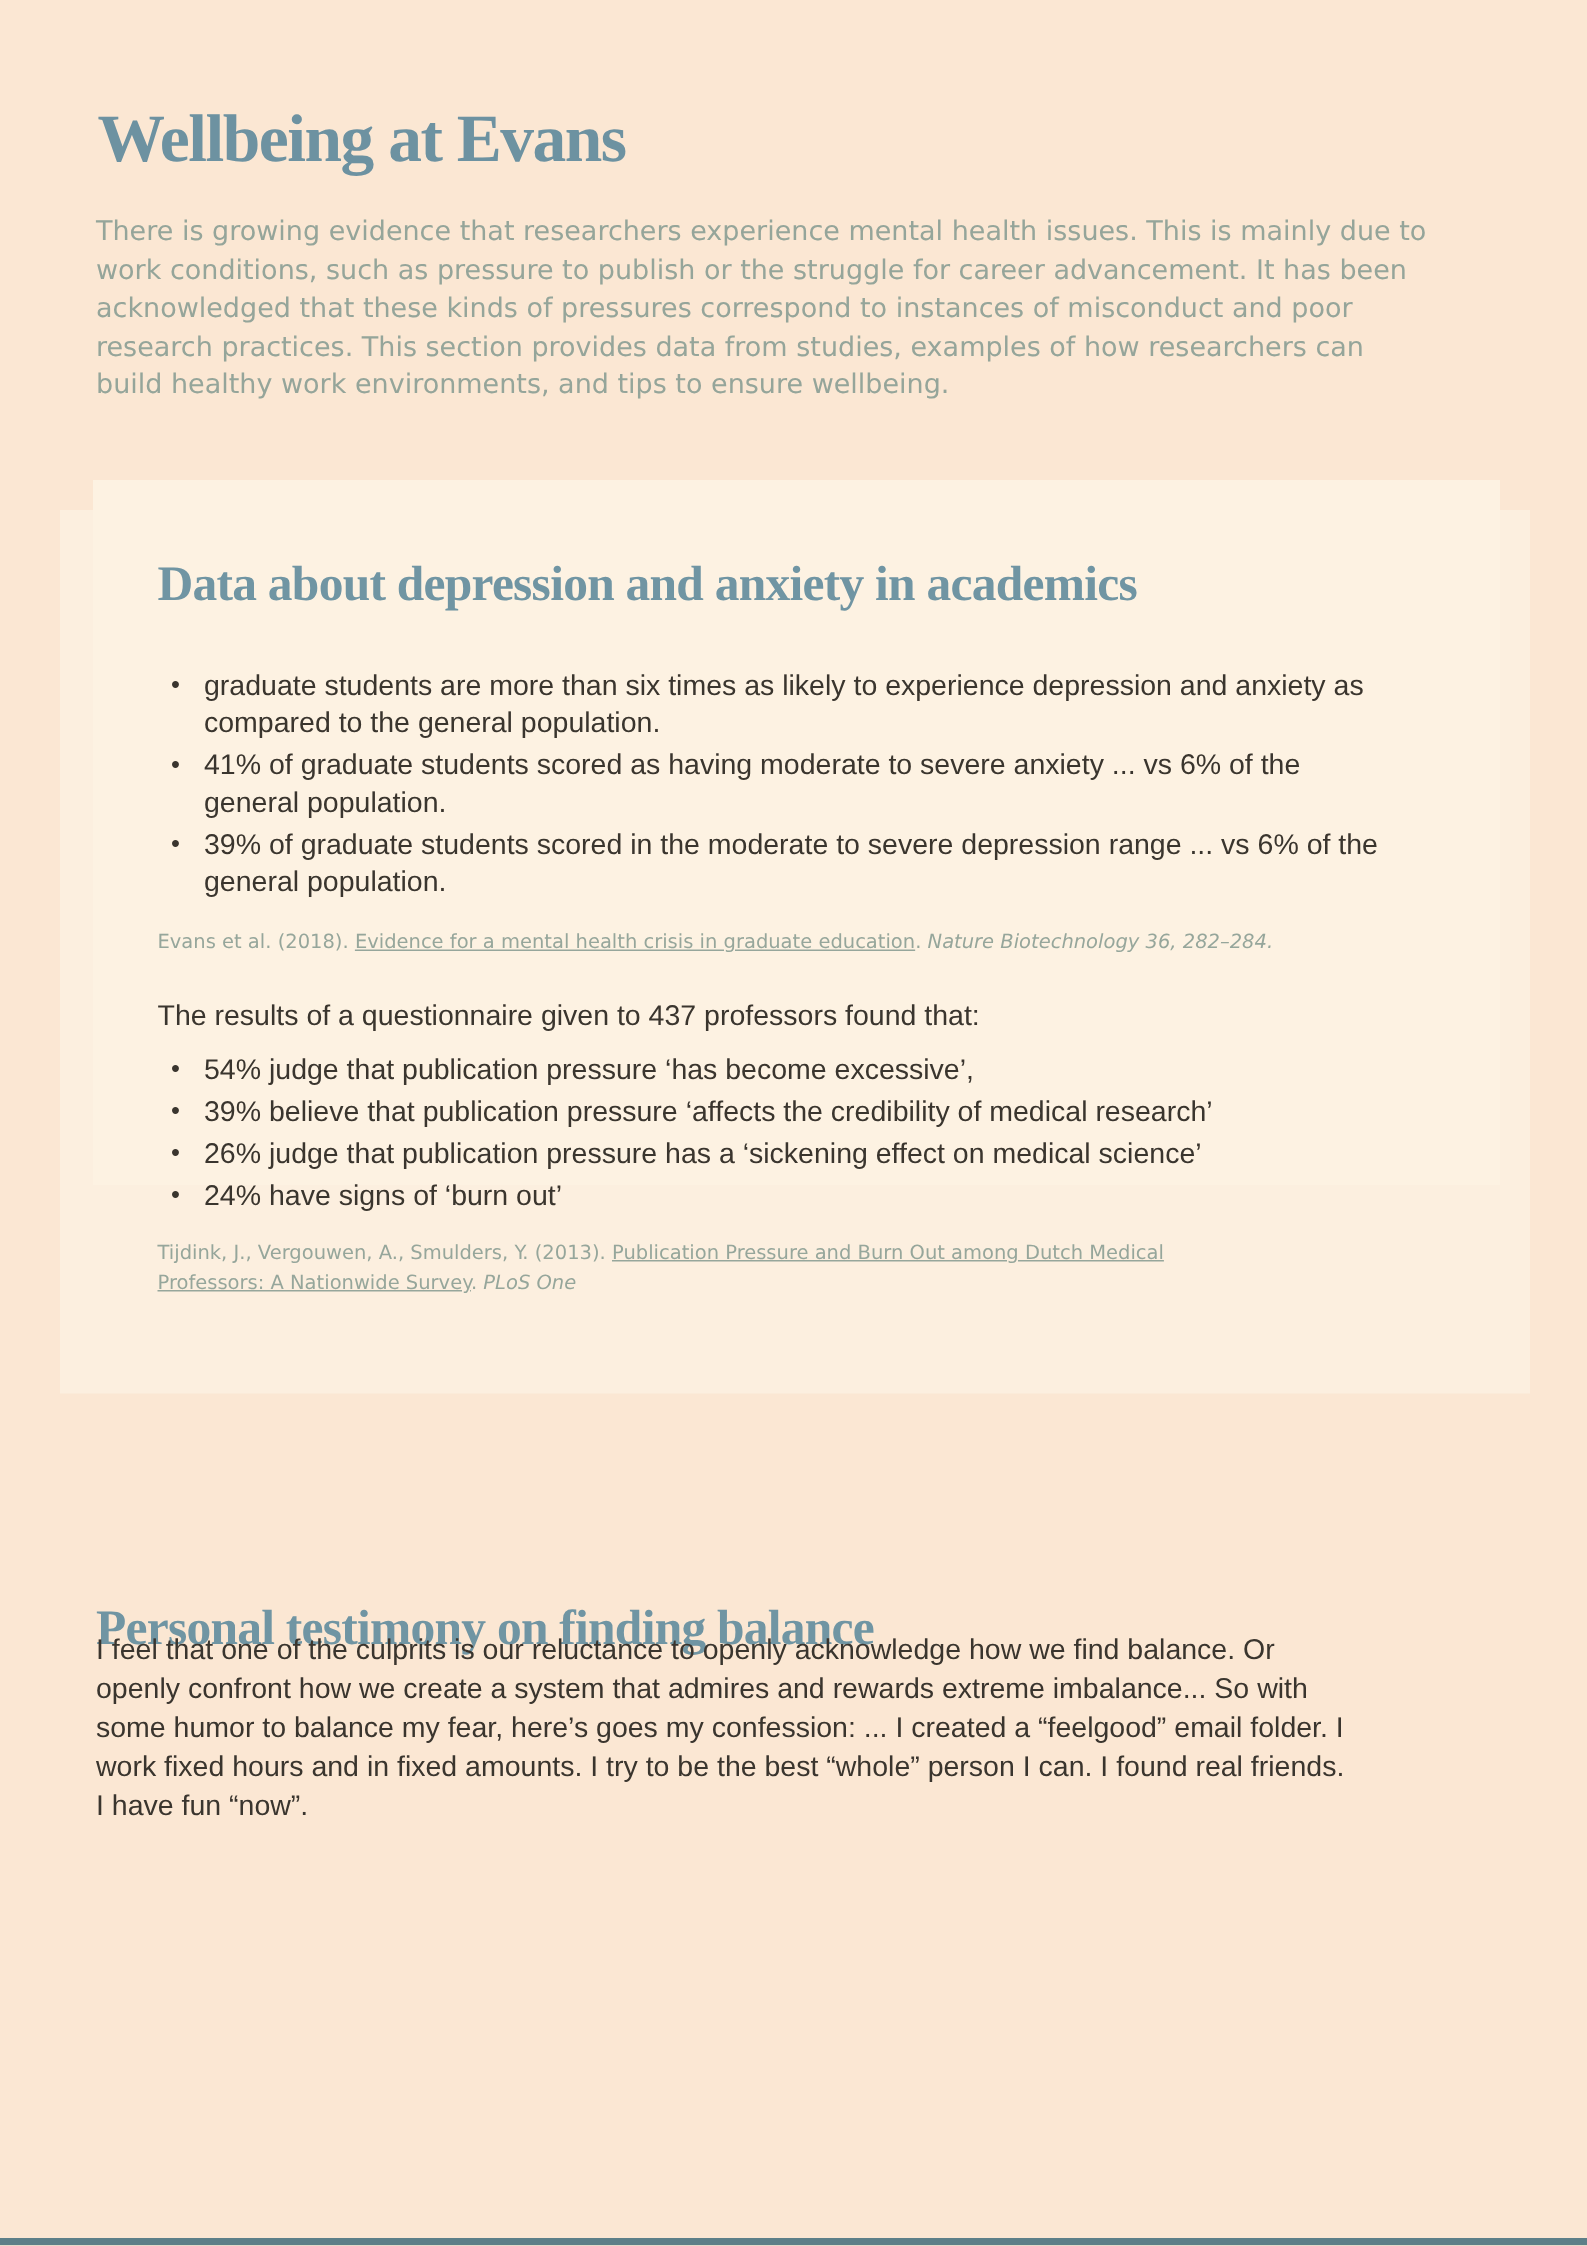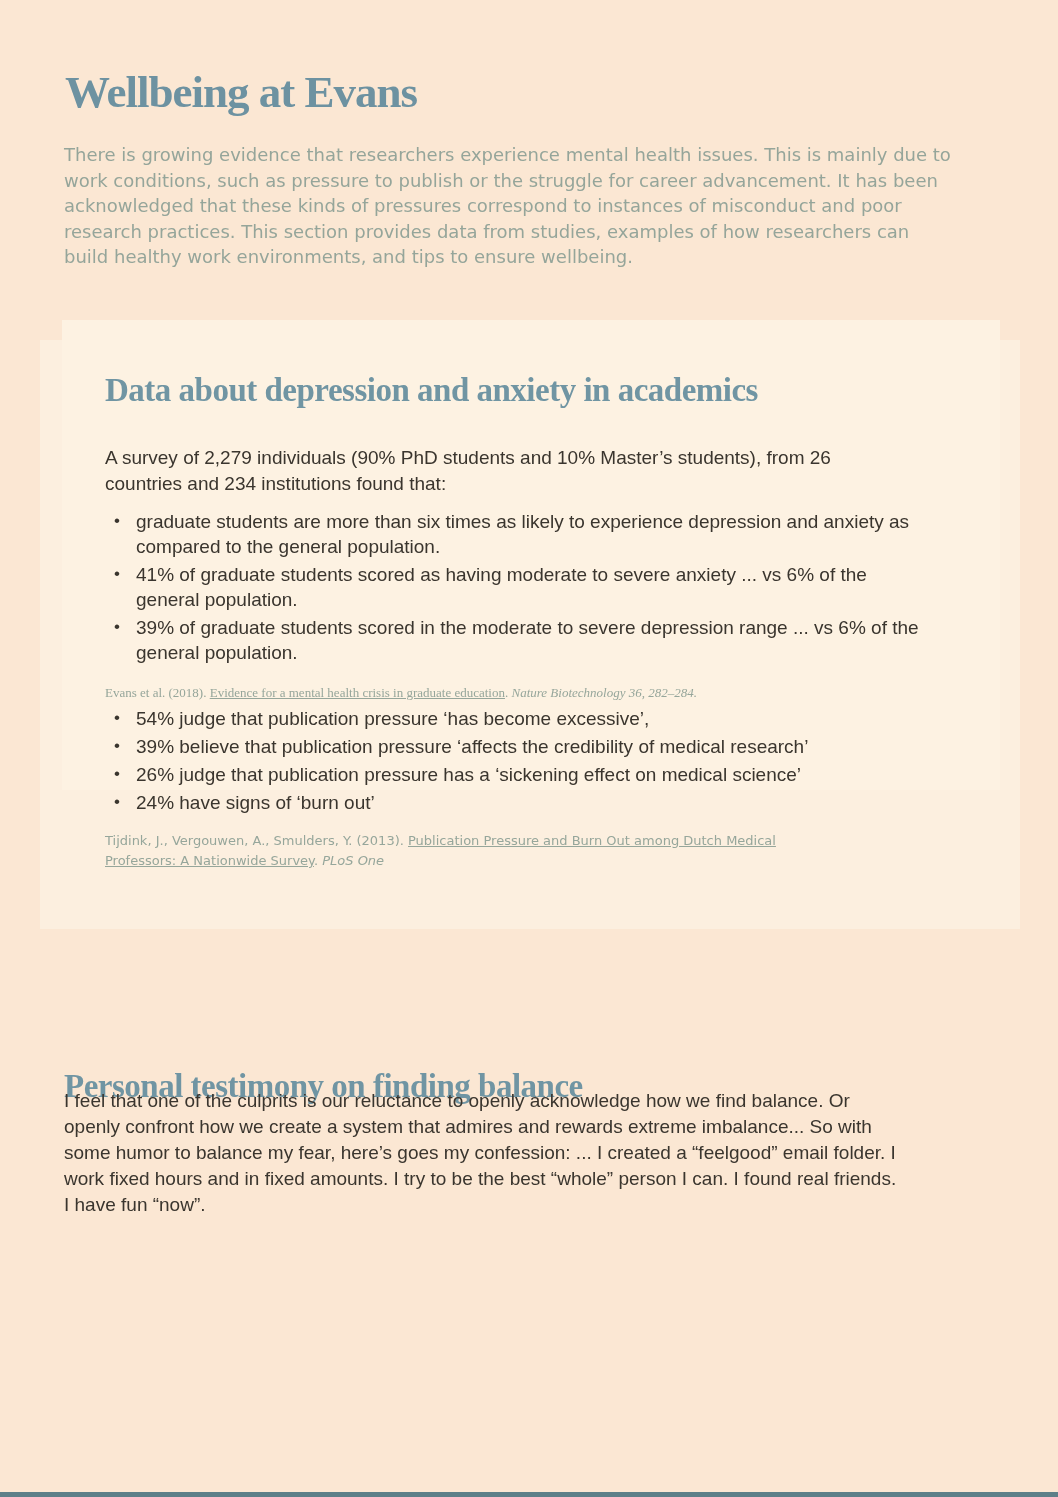--- a/index.html
+++ b/index.html
@@ -87,21 +87,21 @@
     color: #3a352e;
   }
 
   .citation {
     font-family: "DejaVu Sans", sans-serif;
     font-size: 13px;
     line-height: 20px;
     color: #96a69b;
     width: 905px;
   }
-  .cite1 { margin-top: 18px; font-family: Liberation Serif, serif; }
+  .cite1 { margin-top: 18px; }
   .cite2 { margin-top: 16px; width: 700px; }
   .citation a {
     color: #96a69b;
     text-decoration: underline;
     cursor: pointer;
   }
   .citation em { font-style: italic; }
 
   
   .testimony-h2 {
@@ -135,39 +135,39 @@
   <h1 class="h1">Wellbeing at Evans</h1>
 
   <p class="intro">There is growing evidence that researchers experience mental health issues. This is mainly due to work conditions, such as pressure to publish or the struggle for career advancement. It has been acknowledged that these kinds of pressures correspond to instances of misconduct and poor research practices. This section provides data from studies, examples of how researchers can build healthy work environments, and tips to ensure wellbeing.</p>
 
   <div class="card-back"></div>
 
   <div class="card-front">
 
     <h2 class="h2">Data about depression and anxiety in academics</h2>
 
-    <p class="body-text survey-p">A survey of 2,279 individuals (90% PhD students and 10% Master’s students), from 26 countries and 234 institutions found that:</p>
 
     <ul class="bullets">
       <li>
         <span class="dot">•</span>
         <span>graduate students are more than six times as likely to experience depression and anxiety as compared to the general population.</span>
       </li>
       <li>
         <span class="dot">•</span>
         <span>41% of graduate students scored as having moderate to severe anxiety ... vs 6% of the general population.</span>
       </li>
       <li>
         <span class="dot">•</span>
         <span>39% of graduate students scored in the moderate to severe depression range ... vs 6% of the general population.</span>
       </li>
     </ul>
 
     <p class="citation cite1"><span>Evans et al. (2018). </span><a>Evidence for a mental health crisis in graduate education</a><span>. </span><em>Nature Biotechnology 36, 282–284.</em></p>
 
+    <p class="body-text results-p">The results of a questionnaire given to 437 professors found that:</p>
 
     <ul class="bullets">
       <li>
         <span class="dot">•</span>
         <span>54% judge that publication pressure ‘has become excessive’,</span>
       </li>
       <li>
         <span class="dot">•</span>
         <span>39% believe that publication pressure ‘affects the credibility of medical research’</span>
       </li>

